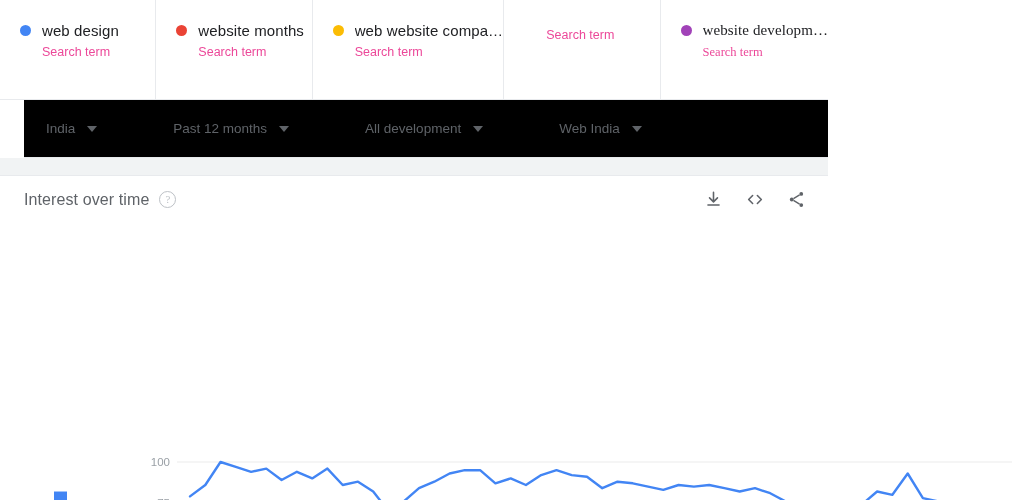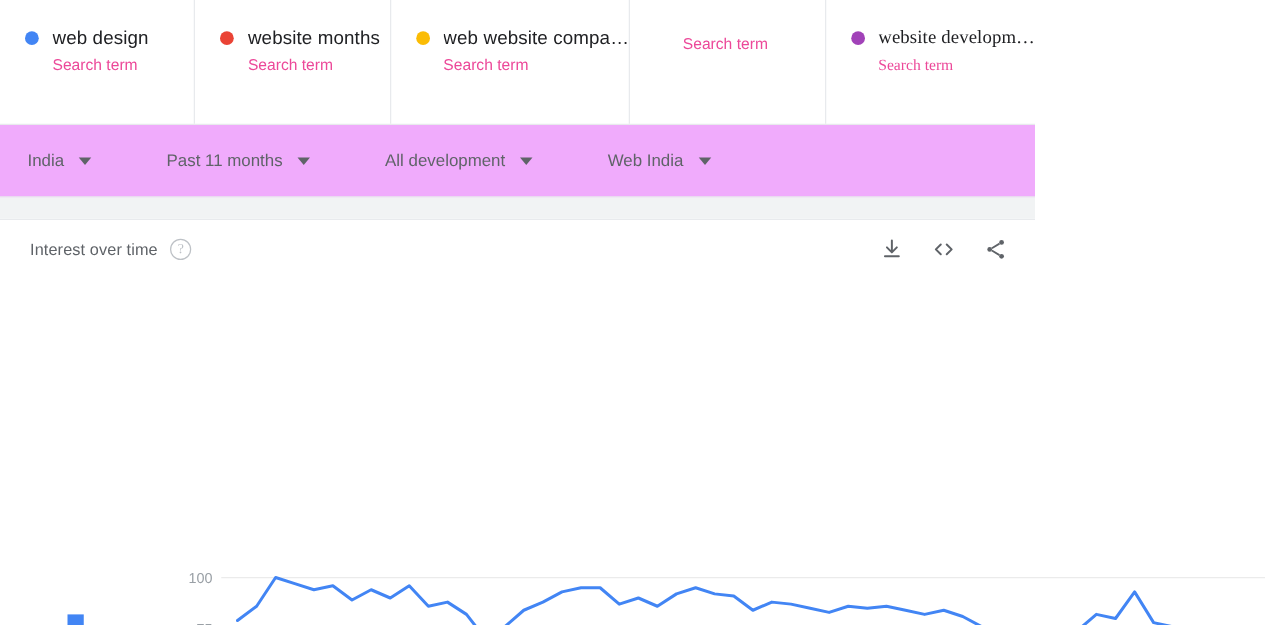--- a/index.html
+++ b/index.html
@@ -31,23 +31,24 @@
   .term {
     font-size: 15px; color: #202124; white-space: nowrap;
     overflow: hidden; text-overflow: ellipsis; max-width: 160px;
     letter-spacing: .1px;
   }
   .sub { font-size: 12.5px; color: #ec4899; margin: 6px 0 0 22px; }
 
   
   .filter-bar {
     display: flex; align-items: center;
-    height: 58px; background: #f0abfc;
-    padding-left: 22px; gap: 0;
+    height: 58px; background: #000000;
+    padding-left: 22px; gap: 16px;
     border-bottom: 1px solid #e8eaed;
+    margin-left: 24px;
   }
   .filter {
     display: flex; align-items: center; gap: 12px;
     font-size: 13.5px; color: #5f6368;
     margin-right: 60px; cursor: pointer;
   }
   .caret {
     width: 0; height: 0;
     border-left: 5px solid transparent;
     border-right: 5px solid transparent;
@@ -62,21 +63,21 @@
     background: #fff;
     height: 325px;
     position: relative;
     border-top: 1px solid #e8eaed;
   }
   .chart-head {
     display: flex; align-items: center; justify-content: space-between;
     padding: 14px 22px 0 24px;
   }
   .chart-title-wrap { display: flex; align-items: center; gap: 10px; }
-  .chart-title { font-size: 13px; color: #5f6368; letter-spacing: .1px; }
+  .chart-title { font-size: 16px; color: #5f6368; letter-spacing: .1px; }
   .help-icon {
     width: 17px; height: 17px; border-radius: 50%;
     border: 1.4px solid #bdc1c6; color: #bdc1c6;
     font-size: 11px; line-height: 14px; text-align: center;
     cursor: pointer; font-family: "Liberation Serif", serif;
   }
   .chart-tools { display: flex; align-items: center; gap: 22px; }
   .tool { cursor: pointer; display: block; }
 
   
@@ -125,21 +126,21 @@
         <div class="sub">Search term</div>
       </div>
     </div>
 
   <div class="filter-bar">
       <div class="filter">
         <span>India</span>
         <span class="caret"></span>
       </div>
       <div class="filter">
-        <span>Past 11 months</span>
+        <span>Past 12 months</span>
         <span class="caret"></span>
       </div>
       <div class="filter">
         <span>All development</span>
         <span class="caret"></span>
       </div>
       <div class="filter">
         <span>Web India</span>
         <span class="caret"></span>
       </div>

